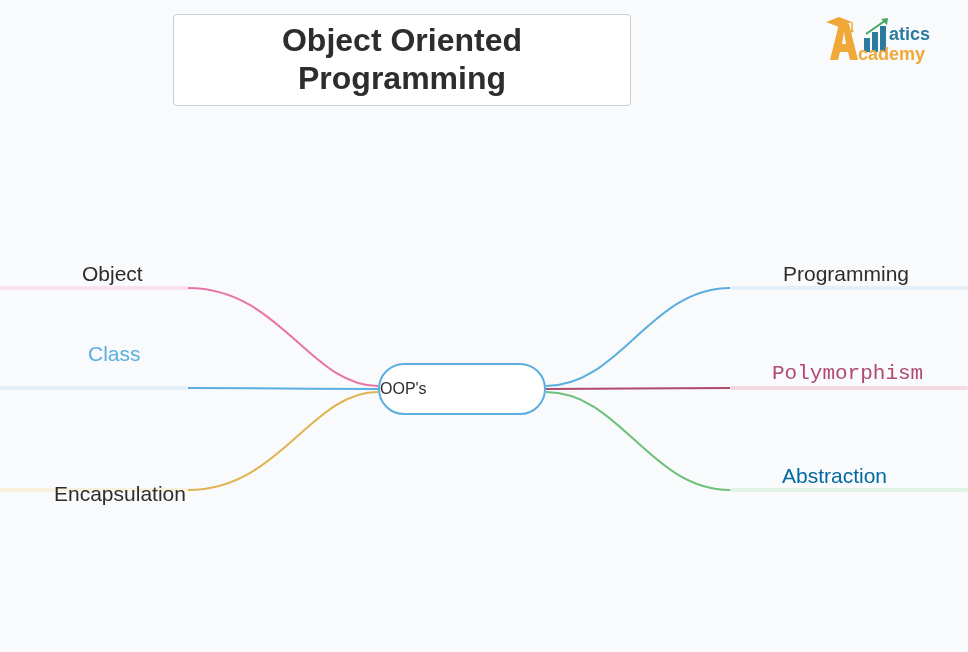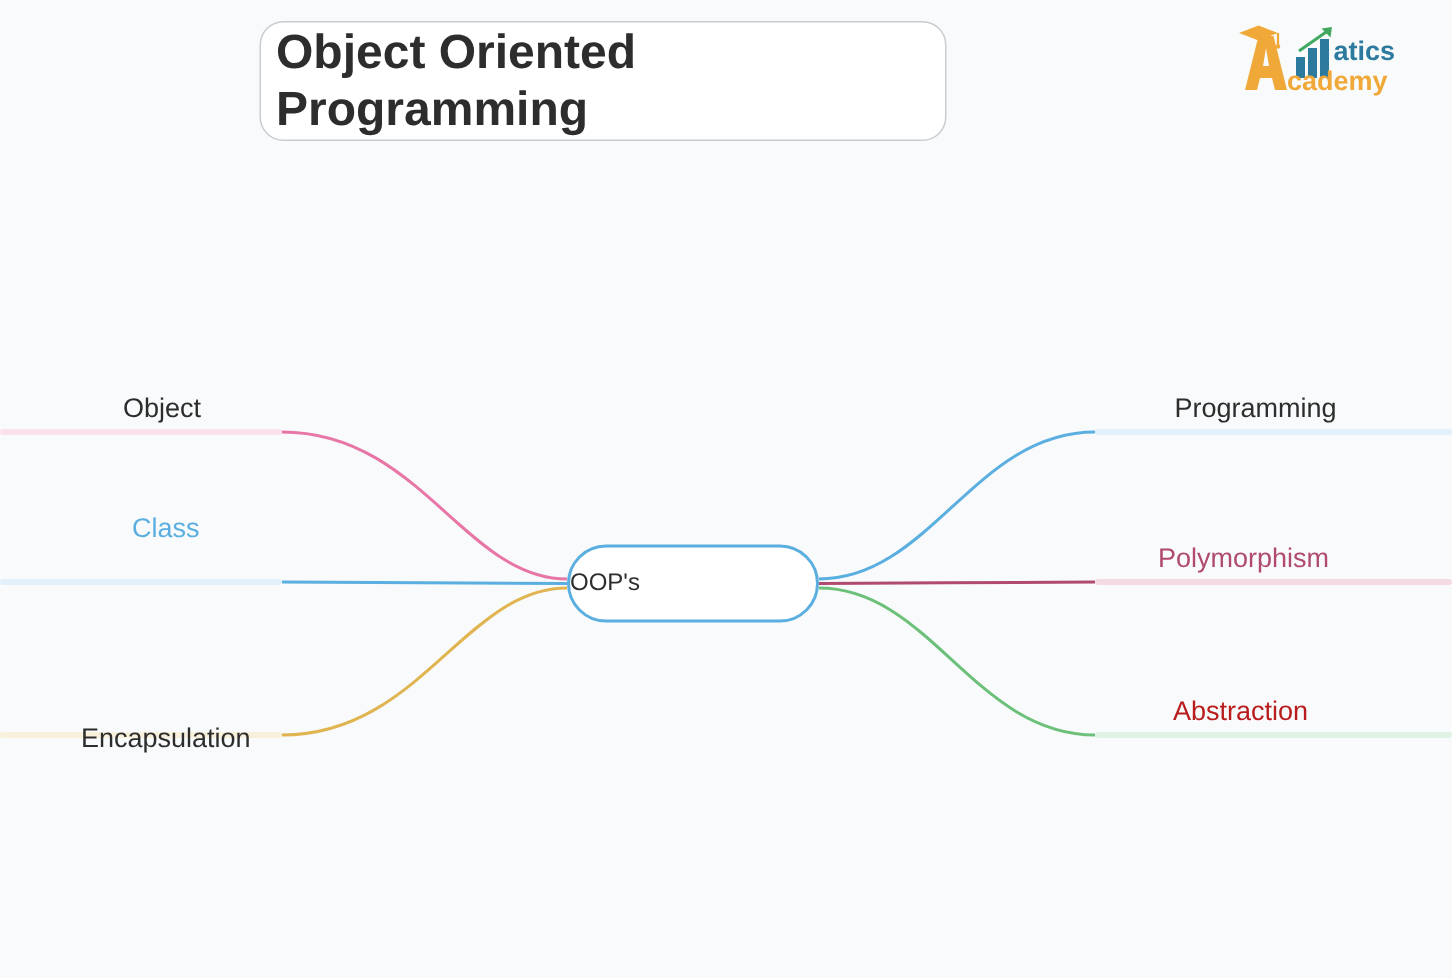--- a/index.html
+++ b/index.html
@@ -9,27 +9,28 @@
       background: #f9fafb;
       font-family: -apple-system, BlinkMacSystemFont, "Segoe UI", Helvetica, Arial, sans-serif;
       position: relative;
       overflow: hidden;
     }
     .title-box {
       position: absolute;
       top: 14px;
       left: 173px;
       width: 458px;
-      height: 80px;
+      height: 92px;
       border: 1px solid #c8cdd2;
-      border-radius: 16px;
+      border-radius: 4px;
       background: #fff;
       display: flex;
       align-items: center;
       justify-content: center;
+      text-align: center;
       padding: 10px;
     }
     .title-box h1 {
       font-size: 32px;
       font-weight: 700;
       color: #2d2d2d;
       line-height: 1.18;
     }
     .logo {
       position: absolute;
@@ -48,35 +49,35 @@
       border-radius: 26px;
       background: #fff;
       display: flex;
       align-items: center;
       justify-content: flex-start;
       font-size: 16px;
       color: #2d2d2d;
     }
     .node-label {
       position: absolute;
-      font-size: 18px;
+      font-size: 21px;
       color: #2d2d2d;
       white-space: nowrap;
     }
     .node-underline {
       position: absolute;
       height: 4px;
       border-radius: 2px;
     }
     .c-object { color: #2d2d2d; }
     .c-class { color: #5aaee0; }
     .c-encap { color: #2d2d2d; }
     .c-inherit { color: #2d2d2d; }
-    .c-poly { color: #b04a6f; }
-    .c-abstr { color: #b91c1c; }
+    .c-poly { color: #b04a6f; font-family: Liberation Mono, monospace; }
+    .c-abstr { color: #0369a1; }
     svg.connectors {
       position: absolute;
       top: 0; left: 0;
       width: 968px; height: 652px;
       pointer-events: none;
     }
   </style>
 </head>
 <body>
 

